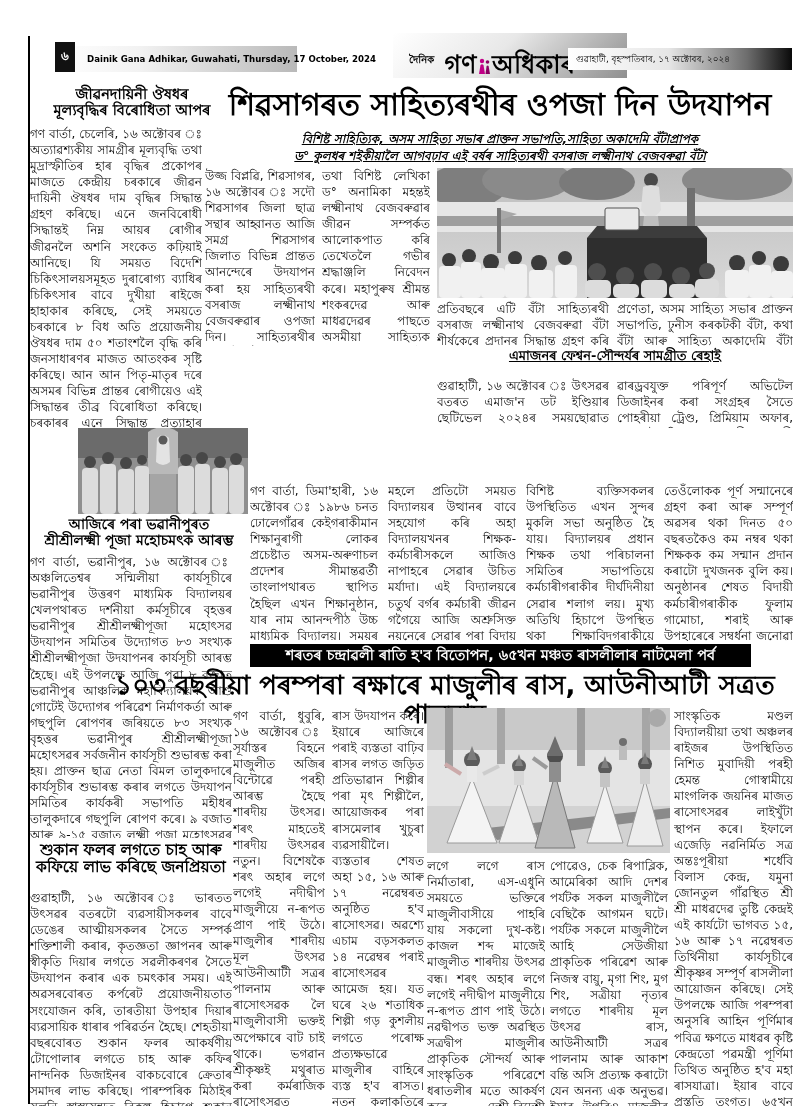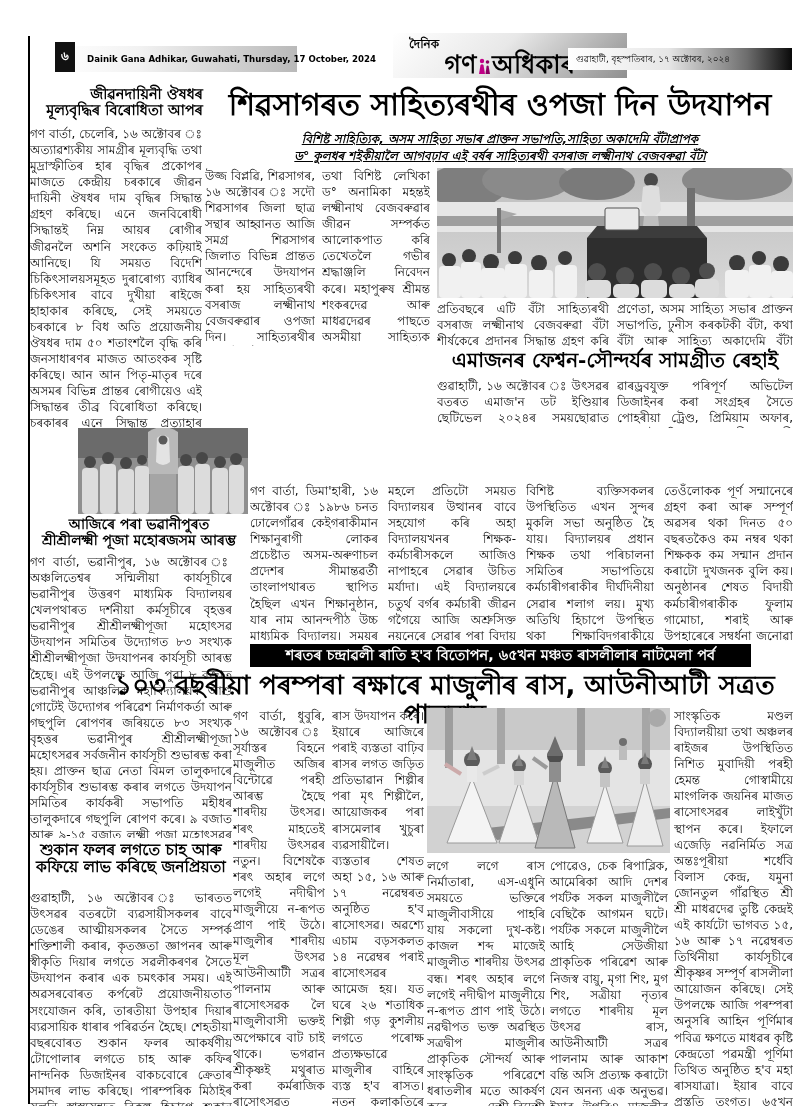--- a/index.html
+++ b/index.html
@@ -23,21 +23,21 @@
     display:flex; align-items:center; justify-content:center;
     font-size:12px; font-weight:bold; flex:0 0 auto;
   }
   .left-strip-text { font-size:8.6px; font-weight:bold; padding-left:12px; letter-spacing:0; white-space:nowrap; }
 
   .masthead {
     left:393px; top:33px; width:234px; height:45px;
     background:linear-gradient(135deg,#ffffff 0%,#e8e8e8 45%,#8f8f8f 100%);
     text-align:center;
   }
-  .masthead .tagline { position:absolute; left:16px; top:2px; font-size:12px; font-weight:bold; }
+  .masthead .tagline { position:absolute; left:16px; top:19px; font-size:10px; font-weight:bold; }
   .masthead .title { position:absolute; left:0; right:0; top:12px; font-size:25px; font-weight:bold; letter-spacing:0.5px; white-space:nowrap; }
   .people-icon { display:inline-block; vertical-align:-2px; margin:0 1px; }
 
   .right-strip {
     left:568px; top:48px; width:224px; height:22px;
     background:linear-gradient(to right,#ffffff 0%,#e6e6e6 45%,#6d6d6d 80%,#0a0a0a 100%);
     display:flex; align-items:center;
   }
   .right-strip-text { font-size:8.8px; font-weight:normal; padding-left:8px; white-space:nowrap; }
 
@@ -78,21 +78,21 @@
             <circle cx="9.5" cy="4" r="1.8" fill="#8c0063"></circle>
             <path d="M7.5 16 L8.6 8 Q9.5 6.8 10.6 8 L12 16 Z" fill="#8c0063"></path>
           </svg></span><span>অধিকাৰ</span>
     </div>
   </div>
 
   <div class="abs right-strip">
     <span class="right-strip-text">গুৱাহাটী, বৃহস্পতিবাৰ, ১৭ অক্টোবৰ, ২০২৪</span>
   </div>
 
-  <div class="abs headline" style="left:31px;top:86px;width:172px;font-size:14.5px;text-align:right;">
+  <div class="abs headline" style="left:46px;top:86px;width:172px;font-size:14.5px;">
     <div>জীৱনদায়িনী ঔষধৰ</div>
     <div>মূল্যবৃদ্ধিৰ বিৰোধিতা আপৰ</div>
   </div>
   <div class="abs body-text" style="left:30px;top:126px;width:172px;height:302px;">গণ বাৰ্তা, চেলেৰি, ১৬ অক্টোবৰ ঃ অত্যাৱশ্যকীয় সামগ্ৰীৰ মূল্যবৃদ্ধি তথা মুদ্ৰাস্ফীতিৰ হাৰ বৃদ্ধিৰ প্ৰকোপৰ মাজতে কেন্দ্ৰীয় চৰকাৰে জীৱন দায়িনী ঔষধৰ দাম বৃদ্ধিৰ সিদ্ধান্ত গ্ৰহণ কৰিছে। এনে জনবিৰোধী সিদ্ধান্তই নিম্ন আয়ৰ ৰোগীৰ জীৱনলৈ অশনি সংকেত কঢ়িয়াই আনিছে। যি সময়ত বিদেশি চিকিৎসালয়সমূহত দুৰাৰোগ্য ব্যাধিৰ চিকিৎসাৰ বাবে দুখীয়া ৰাইজে হাহাকাৰ কৰিছে, সেই সময়তে চৰকাৰে ৮ বিধ অতি প্ৰয়োজনীয় ঔষধৰ দাম ৫০ শতাংশলৈ বৃদ্ধি কৰি জনসাধাৰণৰ মাজত আতংকৰ সৃষ্টি কৰিছে। আন আন পিতৃ-মাতৃৰ দৰে অসমৰ বিভিন্ন প্ৰান্তৰ ৰোগীয়েও এই সিদ্ধান্তৰ তীব্ৰ বিৰোধিতা কৰিছে। চৰকাৰৰ এনে সিদ্ধান্ত প্ৰত্যাহাৰ কৰাৰ দাবীত চৰকাৰী হাস্পতালৰ চৌহদত প্ৰতিবাদী কাৰ্যসূচী ৰূপায়ণ কৰা হয়। প্ৰতিবাদকাৰীসকলে চৰকাৰ বিৰোধী শ্লোগানেৰে পৰিৱেশ উত্তাল কৰি তোলে আৰু অবিলম্বে মূল্যবৃদ্ধি ৰোধ কৰিবলৈ দাবী জনায়। উল্লেখ্য যে দেশৰ ঔষধ নিয়ন্ত্ৰক সংস্থাই হৃদৰোগ, মধুমেহ আদি ৰোগৰ ঔষধৰ দামো বৃদ্ধি কৰাৰ প্ৰস্তাৱ গ্ৰহণ কৰিছে। ইয়াৰ ফলত সাধাৰণ ৰাইজৰ জীৱন ধাৰণৰ ব্যয় বহুগুণে বৃদ্ধি পাব বুলি সচেতন মহলে আশংকা প্ৰকাশ কৰিছে। বিভিন্ন দল-সংগঠনেও এই সিদ্ধান্তৰ বিৰোধিতা কৰি প্ৰতিবাদ সাব্যস্ত কৰিছে। তেওঁলোকে কয় যে ঔষধৰ দাম বৃদ্ধিয়ে দৰিদ্ৰ শ্ৰেণীৰ চিকিৎসা সেৱা লাভৰ অধিকাৰ খৰ্ব কৰিব। এই ক্ষেত্ৰত চৰকাৰে পুনৰ বিবেচনা কৰি সিদ্ধান্ত প্ৰত্যাহাৰ নকৰিলে গণ আন্দোলনৰ কাৰ্যসূচী গ্ৰহণ কৰা হ'ব বুলিও সকীয়াই দিয়া হৈছে।</div>
 
   <div class="abs headline" style="left:205px;top:88px;width:590px;font-size:30px;">শিৱসাগৰত সাহিত্যৰথীৰ ওপজা দিন উদযাপন</div>
   <div class="abs subhead" style="left:205px;top:130px;width:590px;font-size:12px;">বিশিষ্ট সাহিত্যিক, অসম সাহিত্য সভাৰ প্ৰাক্তন সভাপতি,সাহিত্য অকাদেমি বঁটাপ্ৰাপক</div>
   <div class="abs subhead" style="left:205px;top:147px;width:590px;font-size:12px;">ড° কুলধৰ শইকীয়ালৈ আগবঢ়াব এই বৰ্ষৰ সাহিত্যৰথী বসৰাজ লক্ষ্মীনাথ বেজবৰুৱা বঁটা</div>
 
   <div class="abs body-text" style="left:205px;top:168px;width:110px;height:178px;">উজ্জ বিপ্লৱি, শিৱসাগৰ, ১৬ অক্টোবৰ ঃ সদৌ শিৱসাগৰ জিলা ছাত্ৰ সন্থাৰ আহ্বানত আজি সমগ্ৰ শিৱসাগৰ জিলাত বিভিন্ন প্ৰান্তত আনন্দেৰে উদযাপন কৰা হয় সাহিত্যৰথী বসৰাজ লক্ষ্মীনাথ বেজবৰুৱাৰ ওপজা দিন। সাহিত্যৰথীৰ আদৰ্শৰে উদ্বুদ্ধ হোৱাৰ সংকল্পৰে বিগত চাৰিটা বৰ্ষৰ দৰে শিৱসাগৰ জিলা ছাত্ৰ সন্থাই অতীতৰ পৰম্পৰা ৰক্ষা কৰি লক্ষ্মী পূৰ্ণিমাৰ দিনটো তেখেতৰ ওপজা দিন ৰূপে পালন কৰি আহিছে। জিলাখনৰ ভিন্ন প্ৰান্তৰ লগতে শিৱসাগৰ নগৰৰ লক্ষ্মীনাথ বেজবৰুৱা উদ্যানত আয়োজিত অনুষ্ঠানত কেন্দ্ৰীয় ছাত্ৰ সন্থাৰ কৰ্মকৰ্তাসকল উপস্থিত থাকে। পুৱা পতাকা উত্তোলন, স্মৃতি তৰ্পণৰ পিছতে সাংস্কৃতিক শোভাযাত্ৰা উলিওৱা হয়। সন্ধিয়া বন্তি প্ৰজ্বলন কাৰ্যসূচীৰে দিনজোৰা কাৰ্যসূচীৰ সামৰণি পৰে।</div>
@@ -157,21 +157,21 @@
         <rect x="204" y="112" width="26" height="18" rx="5"></rect>
           <rect x="232" y="116" width="26" height="14" rx="5"></rect>
           <rect x="258" y="111" width="24" height="19" rx="5"></rect>
       </g>
     </svg>
   </div>
 
   <div class="abs body-text" style="left:437px;top:301px;width:172px;height:45px;">প্ৰতিবছৰে এটি বঁটা সাহিত্যৰথী বসৰাজ লক্ষ্মীনাথ বেজবৰুৱা বঁটা শীৰ্ষকেৰে প্ৰদানৰ সিদ্ধান্ত গ্ৰহণ কৰি বিগত বৰ্ষ দুটিত এই বঁটা প্ৰদান কৰিছে। অসমৰ সমাজ জীৱন, সাহিত্য-সংস্কৃতিলৈ অতুলনীয় অৱদান আগবঢ়োৱা বিশিষ্ট ব্যক্তিক এইটি প্ৰদান কৰাৰ সিদ্ধান্ত জিলা ছাত্ৰ সন্থাই কাৰ্যকৰী কৰি আহিছে। এই বৰ্ষৰ বঁটা</div>
   <div class="abs body-text" style="left:617px;top:301px;width:176px;height:45px;">প্ৰণেতা, অসম সাহিত্য সভাৰ প্ৰাক্তন সভাপতি, ঢুনীস কৰকটকী বঁটা, কথা বঁটা আৰু সাহিত্য অকাদেমি বঁটা প্ৰাপক ড° কুলধৰ শইকীয়ালৈ সেইখিনি আগবঢ়োৱাৰ সিদ্ধান্ত গ্ৰহণ কৰা হৈছে। চলিত বৰ্ষতে শিৱসাগৰত এক বিশেষ অনুষ্ঠানত তেখেতক এই বঁটা প্ৰদান কৰা হ'ব বুলি আৰু নেতৃবৃন্দই অৱগত কৰিছে।</div>
 
-  <div class="abs headline" style="left:437px;top:349px;width:356px;font-size:20px;">এমাজনৰ ফেশ্বন-সৌন্দৰ্যৰ সামগ্ৰীত ৰেহাই</div>
+  <div class="abs headline" style="left:437px;top:349px;width:356px;font-size:13px;text-decoration:underline;">এমাজনৰ ফেশ্বন-সৌন্দৰ্যৰ সামগ্ৰীত ৰেহাই</div>
   <div class="abs body-text" style="left:437px;top:378px;width:172px;height:50px;">গুৱাহাটী, ১৬ অক্টোবৰ ঃ উৎসৱৰ বতৰত এমাজ'ন ডট ইণ্ডিয়াৰ ছেটিভেল ২০২৪ৰ সময়ছোৱাত গ্ৰাহকসকলে পোছাক, জোতা, আনুষংগিক সামগ্ৰী, বিলাসী সৌন্দৰ্য আৰু প্ৰসাধন লৈ শীৰ্ষ ফেশ্বন আৰু সৌন্দৰ্য প্ৰব্ৰজসমূহত ৭০ শতাংশ পৰ্যন্ত ৰেহাই পাব। গ্ৰাহকসকলে পৰম্পৰাগত সাজ-পোছাক, ঘড়ী, স্মাৰ্ট ৱাচ্চ আৰু বেগবোৰৰ ওপৰত বজেটৰ সুবিধা মূল্যত উপযোগ কৰিব পাৰিব। ভিন ভিন ষ্টাইল আৰু</div>
   <div class="abs body-text" style="left:617px;top:378px;width:176px;height:50px;">ৱাৰড্ৰবযুক্ত পৰিপূৰ্ণ অভিটেল ডিজাইনৰ কৰা সংগ্ৰহৰ সৈতে পোহৰীয়া ট্ৰেণ্ড, প্ৰিমিয়াম অফাৰ, আৰু দৈনন্দিন প্ৰত্যাহ্বানীয় সামগ্ৰী সম্ভাৰত ১২০০-তকৈ অধিক ফেশ্বন ব্ৰেণ্ড, ১৬০০ ঘণ্টাত উপলব্ধ সৌন্দৰ্য ব্ৰেণ্ডৰ লগতে ৪০ শতাংশ আন্তৰ্জাতীয় সৌন্দৰ্য ব্ৰেণ্ডৰ পৰা এমাজ'ন ফেশ্বনে ৪৫ বিলিয়ন বিশেষজ্ঞৰে সজাই পৰাই তোলা ৩০ মিলিয়ন গ্ৰাহক আৰু ৩ মিলিয়ন ষ্টাইলৰ সম্ভাৰ আগবঢ়াইছে।</div>
 
   <div class="abs photo" style="left:78px;top:428px;width:170px;height:86px;">
     <svg width="170" height="86" viewBox="0 0 170 86">
       <rect width="170" height="86" fill="#8f8f8f"></rect>
       <rect x="0" y="0" width="170" height="30" fill="#6b6b6b"></rect>
       <path d="M70 4 Q85 -6 100 4 L100 46 L70 46 Z" fill="#b9b9b9"></path>
       <path d="M79 10 Q85 4 91 10 L92 34 Q85 40 78 34 Z" fill="#e3e3e3"></path>
       <circle cx="85" cy="12" r="4.5" fill="#5a5a5a"></circle>
@@ -193,21 +193,21 @@
         <rect x="100" y="38" width="16" height="48" rx="4"></rect>
           <rect x="117" y="36" width="15" height="50" rx="4"></rect>
         <rect x="134" y="40" width="16" height="46" rx="4"></rect>
           <rect x="151" y="37" width="15" height="49" rx="4"></rect>
       </g>
       <rect x="72" y="46" width="26" height="40" fill="#a5a5a5"></rect>
     </svg>
   </div>
   <div class="abs headline" style="left:30px;top:517px;width:218px;font-size:14px;">
     <div>আজিৰে পৰা ভৱানীপুৰত</div>
-    <div>শ্ৰীশ্ৰীলক্ষ্মী পূজা মহোৰজসম আৰম্ভ</div>
+    <div>শ্ৰীশ্ৰীলক্ষ্মী পূজা মহোচমৎক আৰম্ভ</div>
   </div>
   <div class="abs body-text" style="left:30px;top:554px;width:202px;height:284px;">গণ বাৰ্তা, ভৱানীপুৰ, ১৬ অক্টোবৰ ঃ অঞ্চলিতেশ্বৰ সন্মিলীয়া কাৰ্যসূচীৰে ভৱানীপুৰ উত্তৰণ মাধ্যমিক বিদ্যালয়ৰ খেলপথাৰত দৰ্শনীয়া কৰ্মসূচীৰে বৃহত্তৰ ভৱানীপুৰ শ্ৰীশ্ৰীলক্ষ্মীপূজা মহোৎসৱ উদযাপন সমিতিৰ উদ্যোগত ৮৩ সংখ্যক শ্ৰীশ্ৰীলক্ষ্মীপূজা উদযাপনৰ কাৰ্যসূচী আৰম্ভ হৈছে। এই উপলক্ষে আজি পুৱা ৮ বজাত ভৱানীপুৰ আঞ্চলিক মহাবিদ্যালয়ৰ আশু গোটেই উদ্যোগৰ পৰিৱেশ নিৰ্মাণকৰ্তা আৰু গছপুলি ৰোপণৰ জৰিয়তে ৮৩ সংখ্যক বৃহত্তৰ ভৱানীপুৰ শ্ৰীশ্ৰীলক্ষ্মীপূজা মহোৎসৱৰ সৰ্বজনীন কাৰ্যসূচী শুভাৰম্ভ কৰা হয়। প্ৰাক্তন ছাত্ৰ নেতা বিমল তালুকদাৰে কাৰ্যসূচীৰ শুভাৰম্ভ কৰাৰ লগতে উদযাপন সমিতিৰ কাৰ্যকৰী সভাপতি মহীধৰ তালুকদাৰে গছপুলি ৰোপণ কৰে। ৯ বজাত আৰু ৯-১৫ বজাত লক্ষ্মী পূজা মহোৎসৱৰ স্থায়ী সমিতি আৰু উদযাপন সমিতিৰ পতাকা উত্তোলন কৰে স্থায়ী সমিতি আৰু উদযাপন সমিতিৰ সভাপতিদ্বয় ক্ৰমে অজিত কুমাৰ চৌধুৰী আৰু বাদুল ডেকাই। ইয়াৰ পিছতেই সদৌ অসম ছাত্ৰ সন্থা আৰু অসম জাতীয়তাবাদী যুৱ-ছাত্ৰ পৰিষদৰ পতাকা উত্তোলন কৰে ক্ৰমে ভৱানীপুৰ আঞ্চলিক ছাত্ৰ সন্থাৰ সভাপতি আৰু যুৱ-ছাত্ৰ পৰিষদৰ ভৱানীপুৰ আঞ্চলিক সমিতিৰ উপদেষ্টা ক্ৰমে— বিদ্যুৎ বসুমতাৰী আৰু সঞ্জীৱ মজুমদাৰে। ১০ বজাত ছহিদ তৰ্পণ কাৰ্যসূচীত অংশগ্ৰহণ কৰা জনগোষ্ঠীয় ১০-১৫ বজাত আঞ্চলিক বিষয়া প্ৰাৰ্থনা সভাৰ স্মৃতি তৰ্পণ কাৰ্যসূচী ৰূপায়ণ কৰে। ইয়াৰ পিছত ১০-৩০ বজাত সামূহিক ক্ষেত্ৰত শংকৰী কলা-কৃষ্টিৰ প্ৰদৰ্শন কৰা হয়। দিনজোৰা কাৰ্যসূচীৰ লগত সংগতি ৰাখি আয়োজিত সাংস্কৃতিক শোভাযাত্ৰাত অঞ্চলটোৰ শতাধিক লোকে অংশগ্ৰহণ কৰে। মহোৎসৱৰ লগত সংগতি ৰাখি আয়োজন কৰা গ্ৰন্থমেলা আৰু শিল্প প্ৰদৰ্শনীয়ে ইতিমধ্যে দৰ্শকৰ সমাদৰ লাভ কৰিছে বুলি উদ্যোক্তাসকলে জানিবলৈ দিছে।</div>
 
   <div class="abs body-text" style="left:250px;top:483px;width:128px;height:158px;">গণ বাৰ্তা, ডিমা'হাৰী, ১৬ অক্টোবৰ ঃ ১৯৮৬ চনত ঢোলেগাঁৱৰ কেইগৰাকীমান শিক্ষানুৰাগী লোকৰ প্ৰচেষ্টাত অসম-অৰুণাচল প্ৰদেশৰ সীমান্তৱৰ্তী তাংলাপথাৰত স্থাপিত হৈছিল এখন শিক্ষানুষ্ঠান, যাৰ নাম আনন্দপীঠ উচ্চ মাধ্যমিক বিদ্যালয়। সময়ৰ গতিত বিভিন্ন ঘাত-প্ৰতিঘাতৰ মাজেৰে ইতিমধ্যেই বিদ্যালয়খনে গৌৰৱোজ্জ্বল পৰিচয় দাঙি ধৰিছে। অঞ্চলটোৰ শিক্ষাৰ বাতিসলৈ পৰিণত হোৱা বিদ্যালয়খনৰ লগত জড়িত প্ৰতিগৰাকী কৰ্মীয়ে নিজৰ সেৱাৰে সমাজক ঋণী কৰি ৰাখিছে।</div>
   <div class="abs body-text" style="left:388px;top:483px;width:128px;height:158px;">মহলে প্ৰতিটো সময়ত বিদ্যালয়ৰ উত্থানৰ বাবে সহযোগ কৰি অহা বিদ্যালয়খনৰ শিক্ষক-কৰ্মচাৰীসকলে আজিও নাপাহৰে সেৱাৰ উচিত মৰ্যাদা। এই বিদ্যালয়ৰে চতুৰ্থ বৰ্গৰ কৰ্মচাৰী জীৱন গগৈয়ে আজি অশ্ৰুসিক্ত নয়নেৰে সেৱাৰ পৰা বিদায় লয়। তেওঁৰ বিদায় অনুষ্ঠানত সমৱেত শিক্ষক-কৰ্মচাৰী, ছাত্ৰ-ছাত্ৰী আৰু অভিভাৱকসকল উপস্থিত থাকি আবেগিক পৰিৱেশৰ সৃষ্টি কৰে। দীৰ্ঘ তিনি দশকৰ সেৱাৰ অন্তত বিদায় লোৱা কৰ্মচাৰীগৰাকীক সকলোৱে শুভেচ্ছা জনায়।</div>
   <div class="abs body-text" style="left:526px;top:483px;width:128px;height:158px;">বিশিষ্ট ব্যক্তিসকলৰ উপস্থিতিত এখন সুন্দৰ মুকলি সভা অনুষ্ঠিত হৈ যায়। বিদ্যালয়ৰ প্ৰধান শিক্ষক তথা পৰিচালনা সমিতিৰ সভাপতিয়ে কৰ্মচাৰীগৰাকীৰ দীৰ্ঘদিনীয়া সেৱাৰ শলাগ লয়। মুখ্য অতিথি হিচাপে উপস্থিত থকা শিক্ষাবিদগৰাকীয়ে শিক্ষকক উচিত মৰ্যাদা প্ৰদানৰ দাবী উত্থাপন কৰে আৰু অসম-অৰুণাচল সীমান্তত অনুষ্ঠিত অন্তৰংগ-আলাপ অনুষ্ঠানে আগন্তুক প্ৰজন্মক প্ৰেৰণা যোগাব বুলি আশা প্ৰকাশ কৰে। সভাত প্ৰধানকৈ স্থানীয় ৰাইজ উপস্থিত থাকে।</div>
   <div class="abs body-text" style="left:664px;top:483px;width:129px;height:158px;">তেওঁলোকক পূৰ্ণ সন্মানেৰে গ্ৰহণ কৰা আৰু সম্পূৰ্ণ অৱসৰ থকা দিনত ৫০ বছৰতকৈও কম নম্বৰ থকা শিক্ষকক কম সন্মান প্ৰদান কৰাটো দুখজনক বুলি কয়। অনুষ্ঠানৰ শেষত বিদায়ী কৰ্মচাৰীগৰাকীক ফুলাম গামোচা, শৰাই আৰু উপহাৰেৰে সম্বৰ্ধনা জনোৱা হয়। জীৱন গগৈৰ চকুলোৱে সভাত উপস্থিত সকলোকে আবেগিক কৰি তোলে। এই বিদ্যালয়সমূহ প্ৰাদেশীকৃত হোৱা চিৰদিনৰ উকলি যোৱাৰ পিছতো প্ৰয়োজনীয় সুবিধাৰ পৰা বঞ্চিত হৈ থকাটো পৰিতাপৰ বিষয় বুলি মন্তব্য কৰে।</div>
 
   <div class="abs kicker-bar" style="left:250px;top:644px;width:501px;height:23px;font-size:14.5px;">
     <span>শৰতৰ চন্দ্ৰাৱলী ৰাতি হ'ব বিতোপন, ৬৫খন মঞ্চত ৰাসলীলাৰ নাটমেলা পৰ্ব</span>

